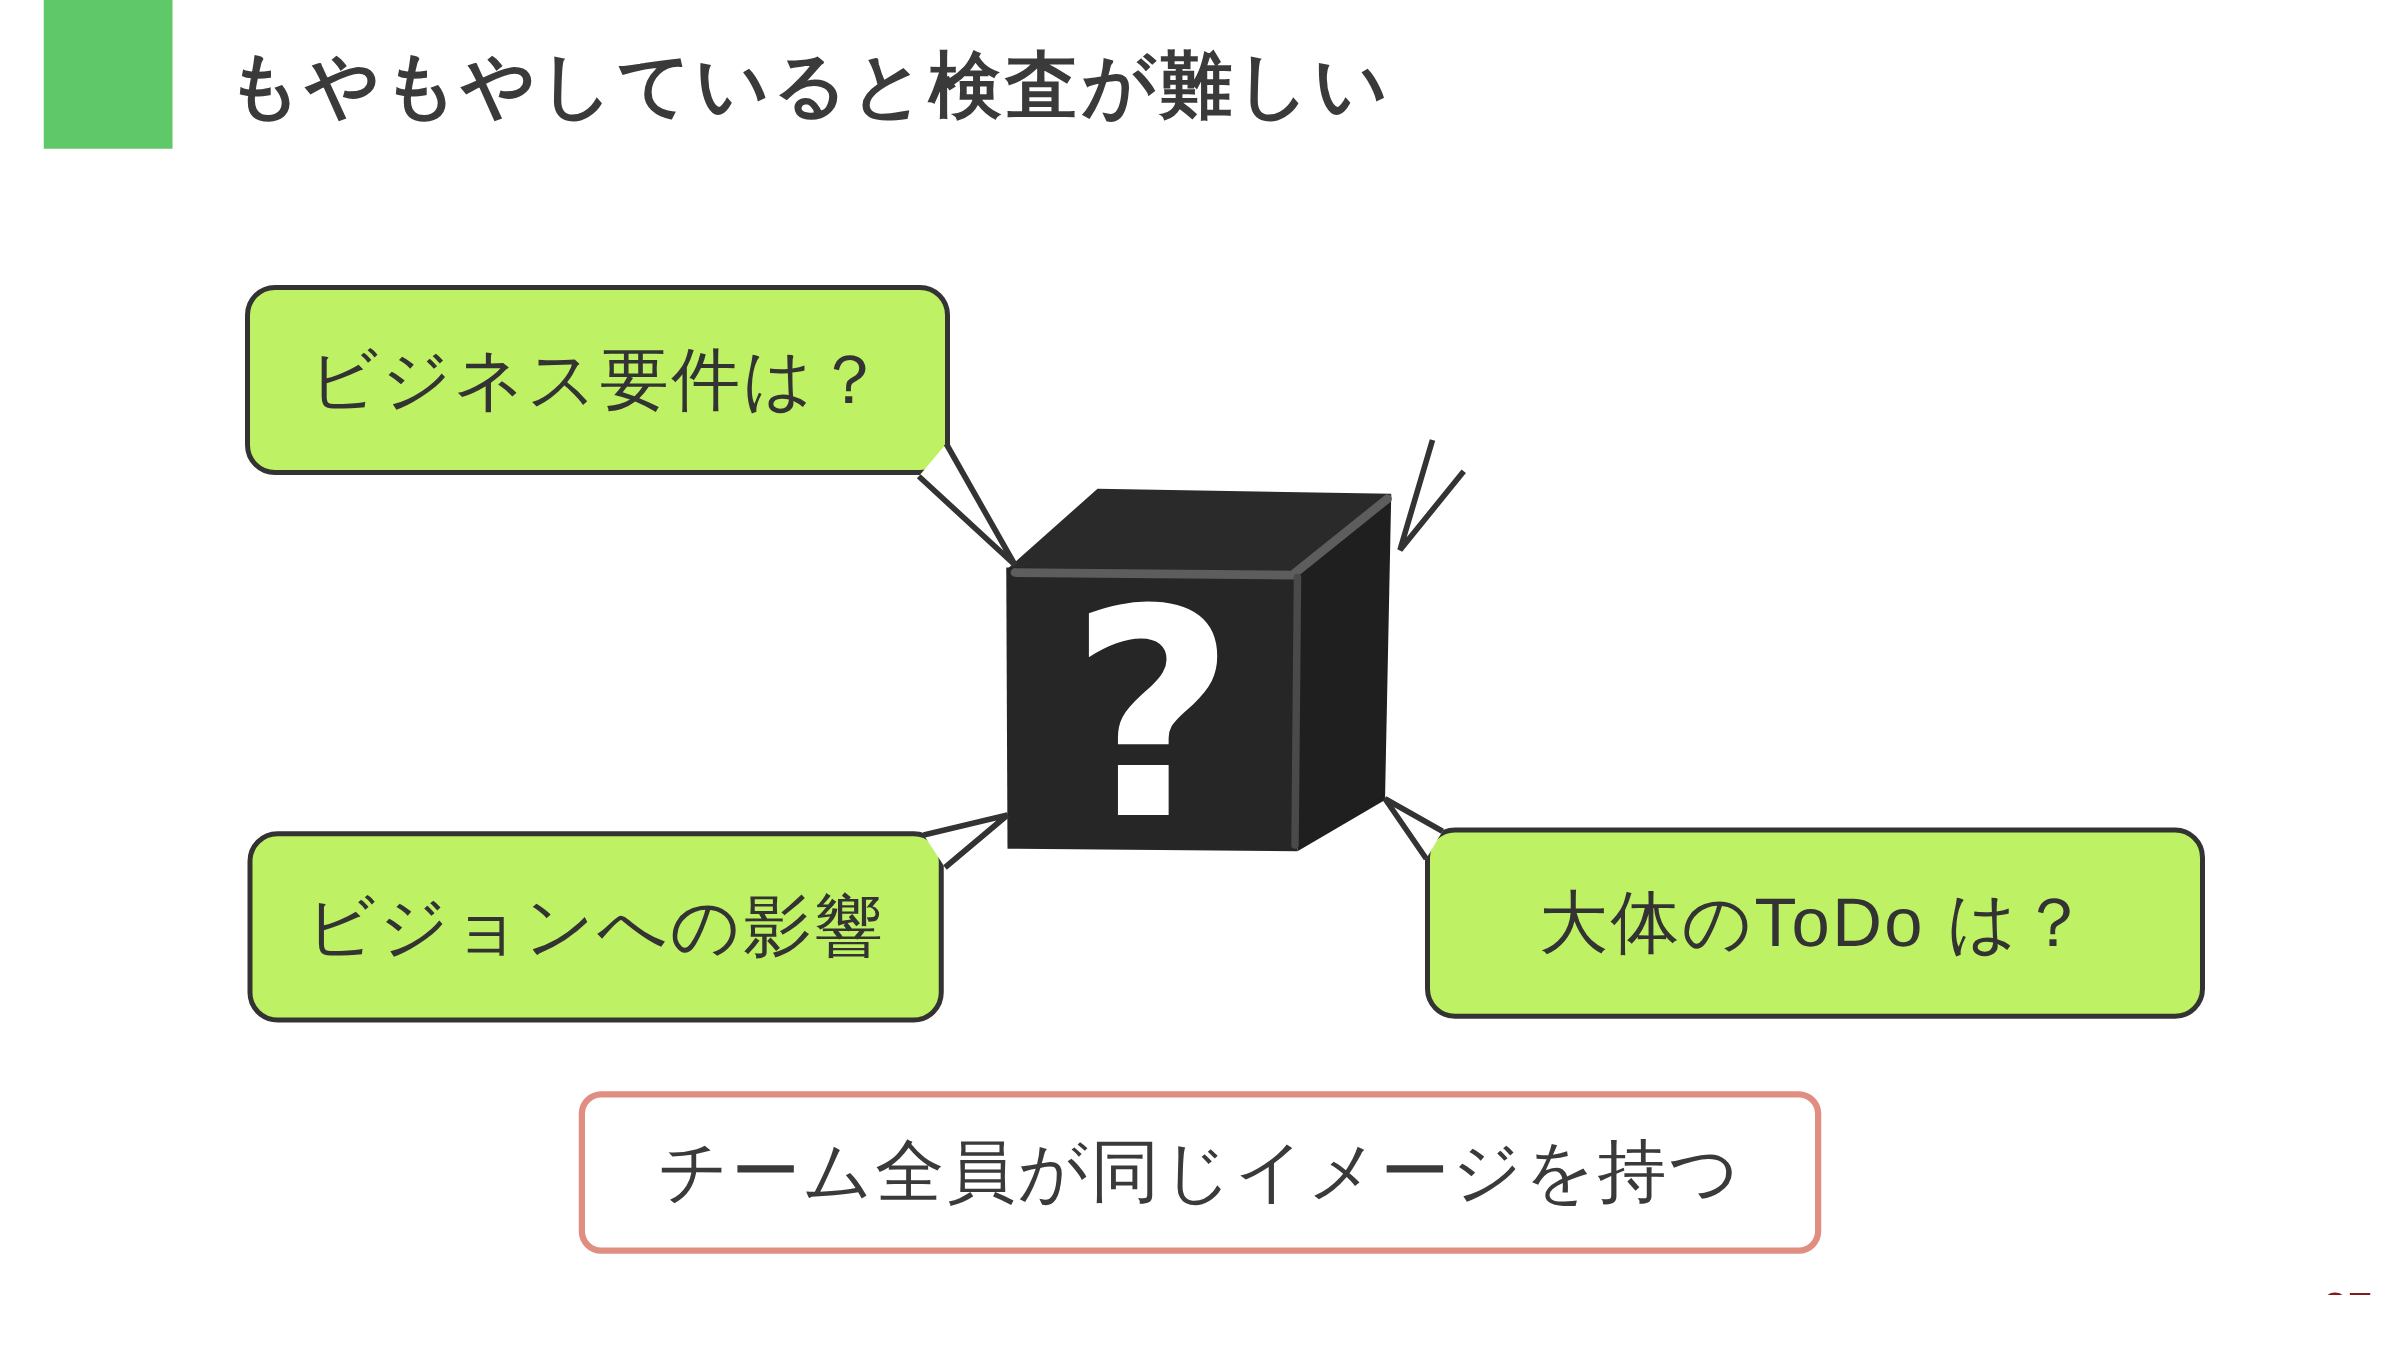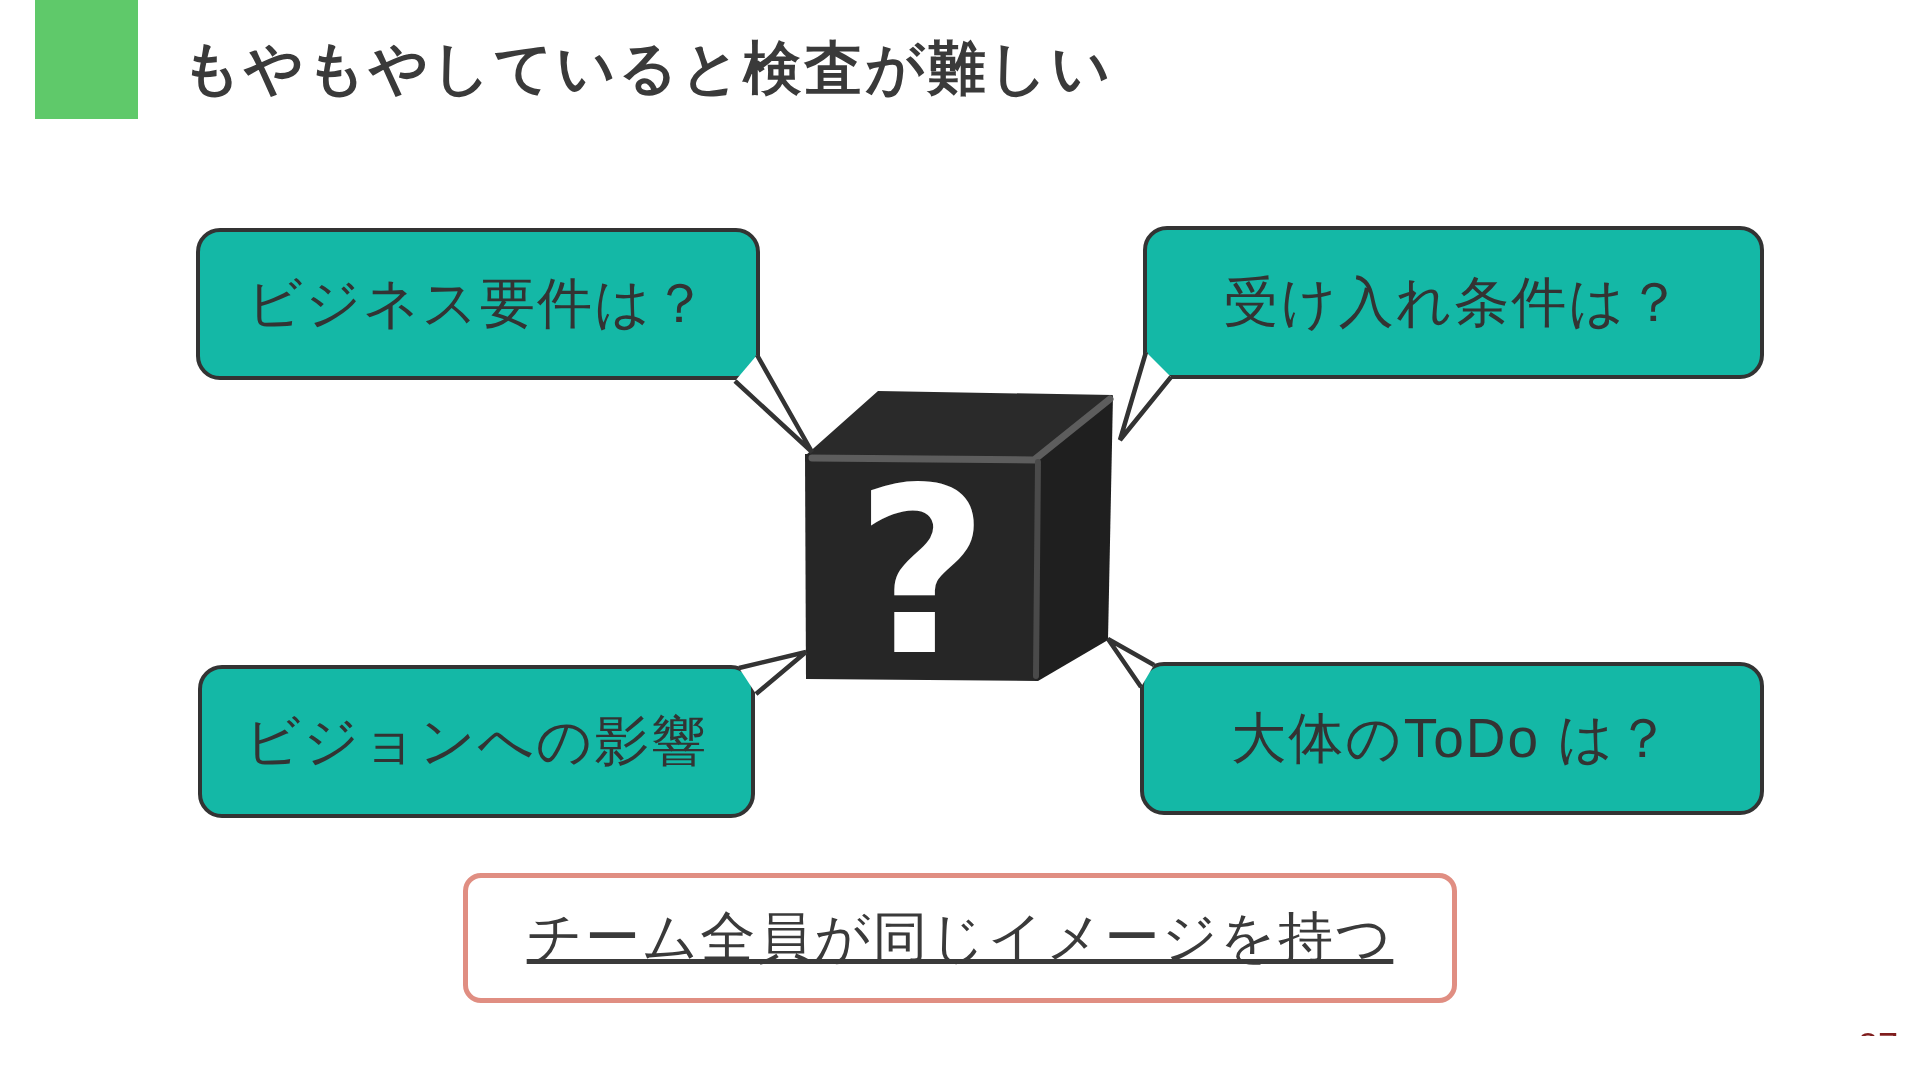--- a/index.html
+++ b/index.html
@@ -15,21 +15,21 @@
     background:#5fc96a;
   }
   .slide-title{
     position:absolute;left:182px;top:24px;height:90px;
     display:flex;align-items:center;
     font-size:58px;font-weight:700;color:#3a3a3a;letter-spacing:3px;
     white-space:nowrap;
   }
   .bubble{
     position:absolute;
-    background:#14b8a6;
+    background:#bef264;
     border:4px solid #333333;
     border-radius:24px;
     display:flex;align-items:center;justify-content:center;
     font-size:55px;color:#333333;letter-spacing:2px;
     white-space:nowrap;
     box-sizing:border-box;
     z-index:1;
   }
   .bubble.top-left   {left:196px; top:228px; width:564px; height:152px;}
   .bubble.top-right  {left:1143px;top:226px; width:621px; height:153px;}
@@ -40,43 +40,39 @@
     z-index:2;pointer-events:none;
   }
   .conclusion-box{
     position:absolute;left:463px;top:873px;width:994px;height:130px;
     border:5px solid #e08e82;border-radius:18px;
     background:#ffffff;
     display:flex;align-items:center;justify-content:center;
     font-size:55px;color:#3a3a3a;letter-spacing:2px;
     box-sizing:border-box;
     white-space:nowrap;
-    text-decoration:underline;
   }
   .page-number{
     position:absolute;right:22px;top:1026px;
     font-size:36px;color:#7f1d1d;
   }
 </style>
 </head>
 <body>
 
 <div class="slide">
 
   <div class="accent-square"></div>
 
   <div class="slide-title">もやもやしていると検査が難しい</div>
 
   <div class="bubble top-left">
     <span>ビジネス要件は？</span>
   </div>
 
-  <div class="bubble top-right">
-    <span>受け入れ条件は？</span>
-  </div>
 
   <div class="bubble bottom-right">
     <span>大体のToDo は？</span>
   </div>
 
   <div class="bubble bottom-left">
     <span>ビジョンへの影響</span>
   </div>
 
   <svg class="diagram-layer" viewBox="0 0 1920 1080">

